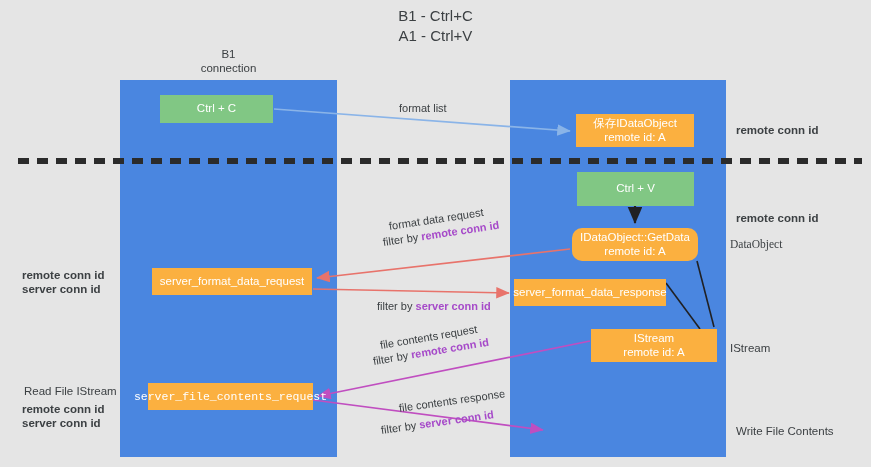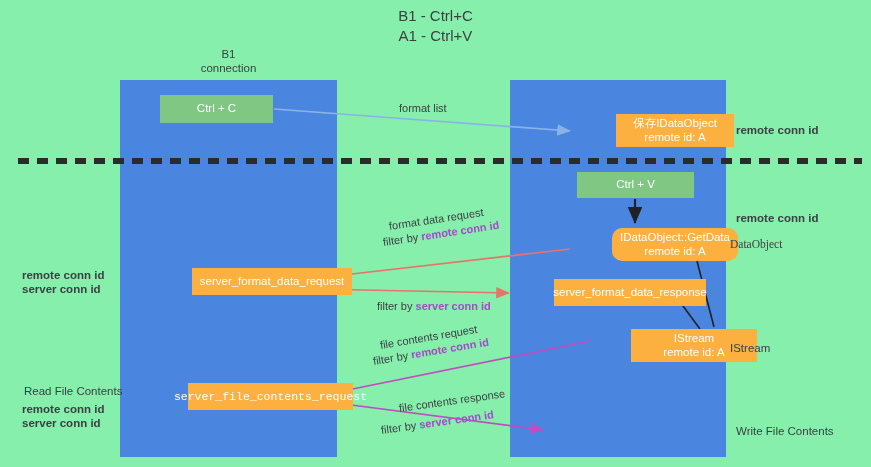--- a/index.html
+++ b/index.html
@@ -5,21 +5,21 @@
   * { box-sizing: border-box; }
   html, body {
     margin: 0; padding: 0;
     background: #f9f9fa;
     font-family: "Liberation Sans", "DejaVu Sans", sans-serif;
   }
   #canvas {
     position: relative;
     width: 871px;
     height: 467px;
-    background: #86efac;
+    background: #e5e5e5;
     overflow: hidden;
   }
   .col {
     position: absolute;
     background: #4a86e0;
   }
   #col-b1 { left: 120px; top: 80px; width: 217px; height: 377px; }
   #col-a1 { left: 510px; top: 80px; width: 216px; height: 377px; }
 
   .col-head {
@@ -49,25 +49,25 @@
     align-items: center;
     justify-content: center;
     text-align: center;
     color: #ffffff;
     font-size: 11.5px;
     line-height: 13.5px;
     white-space: pre-line;
     padding: 2px;
   }
   .green { background: #81c784; }
-  .orange { background: #fbb040; margin-left: 40px; }
+  .orange { background: #fbb040; }
 
   #n-ctrlc   { left: 160px; top: 95px;  width: 113px; height: 28px; }
   #n-dataobj { left: 576px; top: 114px; width: 118px; height: 33px; }
-  #n-ctrlv   { left: 577px; top: 172px; width: 117px; height: 26px; text-align: right; }
+  #n-ctrlv   { left: 577px; top: 172px; width: 117px; height: 34px; text-align: right; }
   #n-getdata { left: 572px; top: 228px; width: 126px; height: 33px; border-radius: 10px; }
   #n-sfdreq  { left: 152px; top: 268px; width: 160px; height: 27px; }
   #n-sfdresp { left: 514px; top: 279px; width: 152px; height: 27px; }
   #n-istream { left: 591px; top: 329px; width: 126px; height: 33px; }
   #n-sfcreq  { left: 148px; top: 383px; width: 165px; height: 27px; font-family: Liberation Mono, monospace; }
   #n-sfcresp { left: 548px; top: 417px; width: 158px; height: 27px; }
 
   .edge-label {
     position: absolute;
     font-size: 11px;
@@ -183,17 +183,17 @@
 
   <div class="side-label side-strong hl-purple" style="left:736px; top:123px;">remote conn id</div>
   <div class="side-label side-strong hl-purple" style="left:736px; top:211px;">remote conn id</div>
   <div class="side-label" style="left:730px; top:237px;font-family:Liberation Serif, serif;">DataObject</div>
   <div class="side-label" style="left:730px; top:341px;">IStream</div>
   <div class="side-label" style="left:736px; top:424px;">Write File Contents</div>
 
   <div class="side-label side-strong hl-purple" style="left:22px; top:268px;">remote conn id</div>
   <div class="side-label side-strong hl-green" style="left:22px; top:282px;">server conn id</div>
 
-  <div class="side-label" style="left:24px; top:384px;">Read File Contents</div>
+  <div class="side-label" style="left:24px; top:384px;">Read File IStream</div>
   <div class="side-label side-strong hl-purple" style="left:22px; top:402px;">remote conn id</div>
   <div class="side-label side-strong hl-green" style="left:22px; top:416px;">server conn id</div>
 
 </div>
 
 </body></html>

